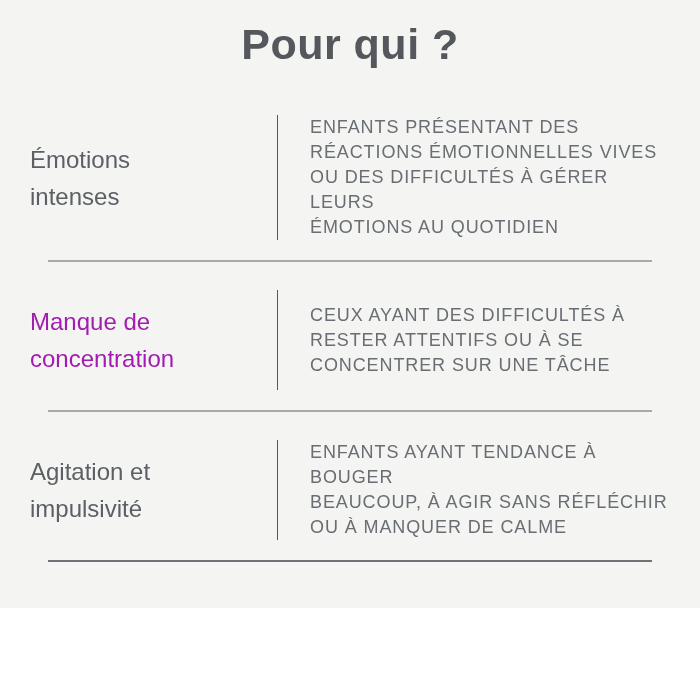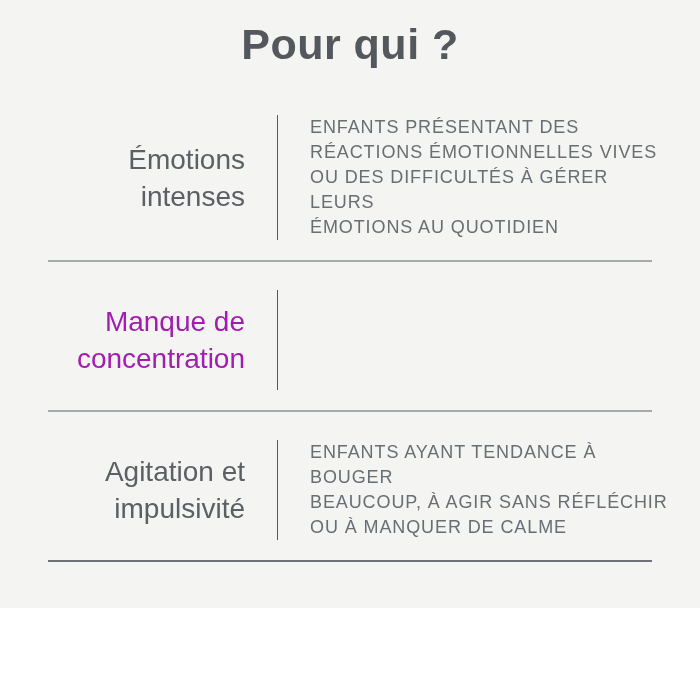--- a/index.html
+++ b/index.html
@@ -25,22 +25,22 @@
   .row {
     display: flex;
     align-items: center;
     min-height: 100px;
     padding: 0 30px 0 30px;
     box-sizing: border-box;
   }
   .row-heading {
     width: 215px;
     flex: 0 0 215px;
-    text-align: right;
-    font-size: 28px;
+    text-align: left;
+    font-size: 24px;
     line-height: 37px;
     color: #5b6065;
     white-space: pre-line;
   }
   .vline {
     width: 1px;
     flex: 0 0 1px;
     align-self: stretch;
     margin-left: 32px;
     background: #54575b;
@@ -78,20 +78,23 @@
 OU DES DIFFICULTÉS À GÉRER LEURS
 ÉMOTIONS AU QUOTIDIEN</div>
   </section>
 
   <hr class="hrline" style="background-color: rgb(167, 170, 173);">
 
   <section class="row">
     <div class="row-heading" style="color: #a21caf;">Manque de
 concentration</div>
     <div class="vline" style="background-color: rgb(84, 87, 91);"></div>
+    <div class="row-desc" style="color: rgb(105, 110, 115);">CEUX AYANT DES DIFFICULTÉS À
+RESTER ATTENTIFS OU À SE
+CONCENTRER SUR UNE TÂCHE</div>
   </section>
 
   <hr class="hrline" style="background-color: rgb(167, 170, 173);">
 
   <section class="row">
     <div class="row-heading" style="color: rgb(91, 96, 101);">Agitation et
 impulsivité</div>
     <div class="vline" style="background-color: rgb(84, 87, 91);"></div>
     <div class="row-desc" style="color: rgb(105, 110, 115);">ENFANTS AYANT TENDANCE À BOUGER
 BEAUCOUP, À AGIR SANS RÉFLÉCHIR

